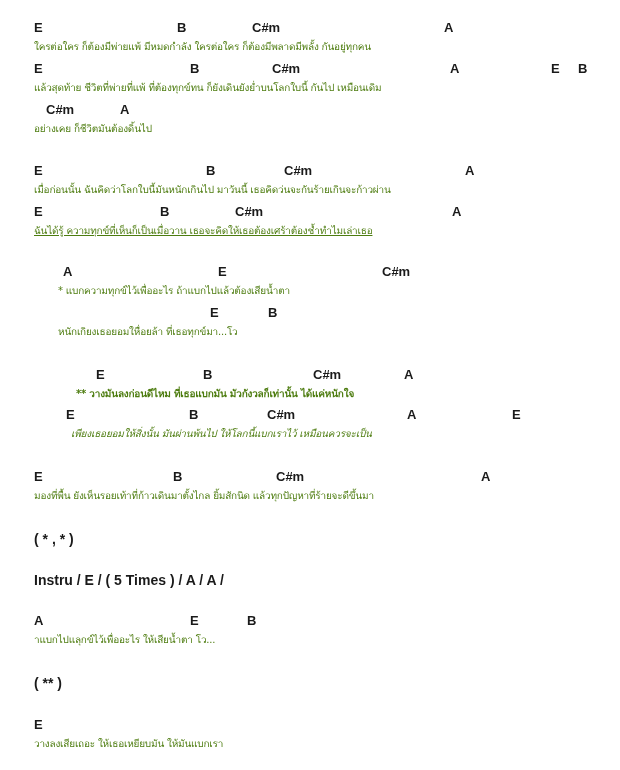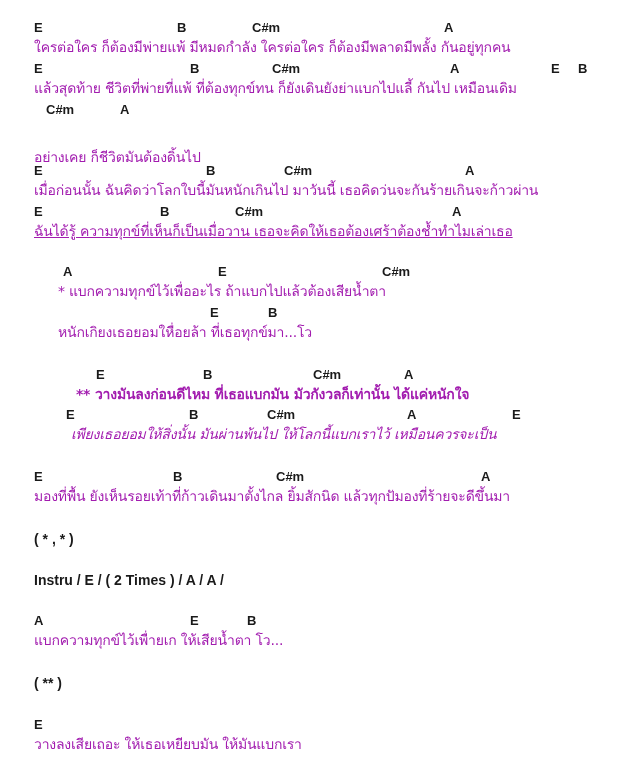--- a/index.html
+++ b/index.html
@@ -1,44 +1,44 @@
 <!DOCTYPE html>
 <html><head>
   <meta charset="utf-8">
   <style>
     html, body { margin: 0; padding: 0; background: #ffffff; }
     body { width: 620px; height: 770px; position: relative; overflow: hidden;
            font-family: "DejaVu Sans", "Liberation Sans", sans-serif; color: #111111; }
     .chord { position: absolute; font-family: "Liberation Sans", "DejaVu Sans", sans-serif;
              font-weight: bold; font-size: 13px; line-height: 16px; white-space: nowrap; color: #1a1a1a; }
     .lyric { position: absolute; font-family: "DejaVu Sans", "Liberation Sans", sans-serif;
-             font-size: 14px; line-height: 18px; white-space: nowrap; color: #a21caf; letter-spacing: -0.2px; }
+             font-size: 10px; line-height: 18px; white-space: nowrap; color: #4d7c0f; letter-spacing: -0.2px; }
     .marker { position: absolute; font-family: "Liberation Sans", "DejaVu Sans", sans-serif;
               font-weight: bold; font-size: 14px; line-height: 18px; white-space: nowrap; color: #1a1a1a; }
   </style>
 </head>
 <body>
 
 <div id="sheet">
     <div>
       <span class="chord" style="left: 34px; top: 20px;">E</span>
       <span class="chord" style="left: 177px; top: 20px;">B</span>
       <span class="chord" style="left: 252px; top: 20px;">C#m</span>
       <span class="chord" style="left: 444px; top: 20px;">A</span>
       <span class="lyric" style="left: 34px; top: 38px;"> ใครต่อใคร ก็ต้องมีพ่ายแพ้ มีหมดกำลัง ใครต่อใคร ก็ต้องมีพลาดมีพลั้ง กันอยู่ทุกคน</span>
       <span class="chord" style="left: 34px; top: 61px;">E</span>
       <span class="chord" style="left: 190px; top: 61px;">B</span>
       <span class="chord" style="left: 272px; top: 61px;">C#m</span>
       <span class="chord" style="left: 450px; top: 61px;">A</span>
       <span class="chord" style="left: 551px; top: 61px;">E</span>
       <span class="chord" style="left: 578px; top: 61px;">B</span>
-      <span class="lyric" style="left: 34px; top: 79px;"> แล้วสุดท้าย ชีวิตที่พ่ายที่แพ้ ที่ต้องทุกข์ทน ก็ยังเดินยังย่าแบกไปแลี้ กันไป เหมือนเดิม</span>
+      <span class="lyric" style="left: 34px; top: 79px;"> แล้วสุดท้าย ชีวิตที่พ่ายที่แพ้ ที่ต้องทุกข์ทน ก็ยังเดินยังย่ำบนโลกใบนี้ กันไป เหมือนเดิม</span>
       <span class="chord" style="left: 46px; top: 102px;">C#m</span>
       <span class="chord" style="left: 120px; top: 102px;">A</span>
-      <span class="lyric" style="left: 34px; top: 120px; margin-top: 28px;">อย่างเคย ก็ชีวิตมันต้องดิ้นไป</span>
+      <span class="lyric" style="left: 34px; top: 120px;">อย่างเคย ก็ชีวิตมันต้องดิ้นไป</span>
     </div>
     <div>
       <span class="chord" style="left: 34px; top: 163px;">E</span>
       <span class="chord" style="left: 206px; top: 163px;">B</span>
       <span class="chord" style="left: 284px; top: 163px;">C#m</span>
       <span class="chord" style="left: 465px; top: 163px;">A</span>
       <span class="lyric" style="left: 34px; top: 181px;"> เมื่อก่อนนั้น ฉันคิดว่าโลกใบนี้มันหนักเกินไป  มาวันนี้ เธอคิดว่นจะกันร้ายเกินจะก้าวผ่าน</span>
       <span class="chord" style="left: 34px; top: 204px;">E</span>
       <span class="chord" style="left: 160px; top: 204px;">B</span>
       <span class="chord" style="left: 235px; top: 204px;">C#m</span>
@@ -65,26 +65,26 @@
       <span class="chord" style="left: 267px; top: 407px;">C#m</span>
       <span class="chord" style="left: 407px; top: 407px;">A</span>
       <span class="chord" style="left: 512px; top: 407px;">E</span>
       <span class="lyric" style="left: 71px; top: 425px; font-style: italic;">เพียงเธอยอมให้สิ่งนั้น มันผ่านพ้นไป  ให้โลกนี้แบกเราไว้ เหมือนควรจะเป็น</span>
     </div>
     <div>
       <span class="chord" style="left: 34px; top: 469px;">E</span>
       <span class="chord" style="left: 173px; top: 469px;">B</span>
       <span class="chord" style="left: 276px; top: 469px;">C#m</span>
       <span class="chord" style="left: 481px; top: 469px;">A</span>
-      <span class="lyric" style="left: 34px; top: 487px;"> มองที่พื้น ยังเห็นรอยเท้าที่ก้าวเดินมาตั้งไกล  ยิ้มสักนิด แล้วทุกปัมองที่ร้ายจะดีขึ้นมา</span>
+      <span class="lyric" style="left: 34px; top: 487px;"> มองที่พื้น ยังเห็นรอยเท้าที่ก้าวเดินมาตั้งไกล  ยิ้มสักนิด แล้วทุกปัญหาที่ร้ายจะดีขึ้นมา</span>
     </div>
     <div>
       <span class="chord" style="left: 34px; top: 613px;">A</span>
       <span class="chord" style="left: 190px; top: 613px;">E</span>
       <span class="chord" style="left: 247px; top: 613px;">B</span>
-      <span class="lyric" style="left: 34px; top: 631px;"> แบกความทุกข์ไว้เพื่ายเก ให้เสียน้ำตา โว...</span>
+      <span class="lyric" style="left: 34px; top: 631px;"> าแบกไปแลุกข์ไว้เพื่ออะไร ให้เสียน้ำตา โว...</span>
       <span class="chord" style="left: 34px; top: 717px;">E</span>
       <span class="lyric" style="left: 34px; top: 735px;"> วางลงเสียเถอะ  ให้เธอเหยียบมัน  ให้มันแบกเรา</span>
     </div>
     <span class="marker" style="left: 34px; top: 530px;">( * , * )</span>
-    <span class="marker" style="left: 34px; top: 571px;">Instru  / E / ( 2 Times ) / A / A /</span>
+    <span class="marker" style="left: 34px; top: 571px;">Instru  / E / ( 5 Times ) / A / A /</span>
     <span class="marker" style="left: 34px; top: 674px;">( ** )</span>
   </div>
 
 </body></html>

